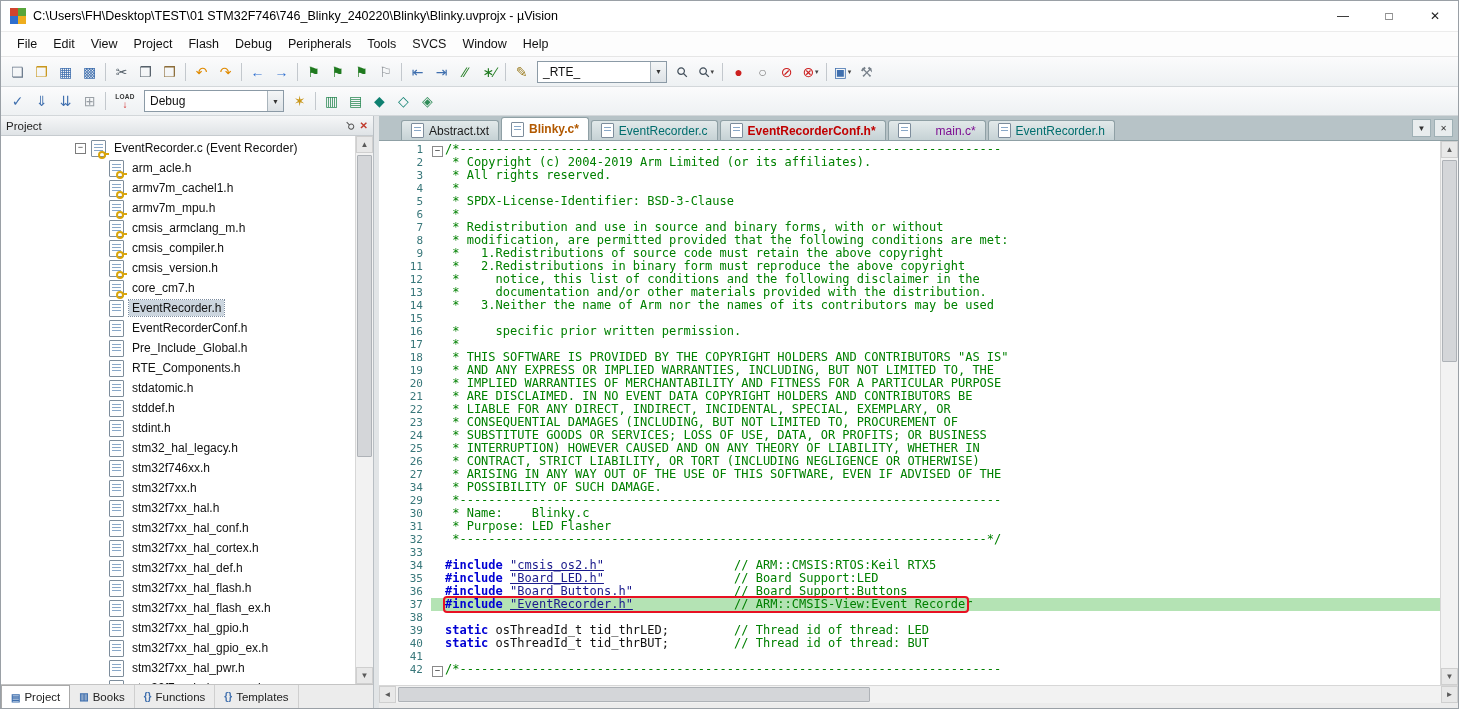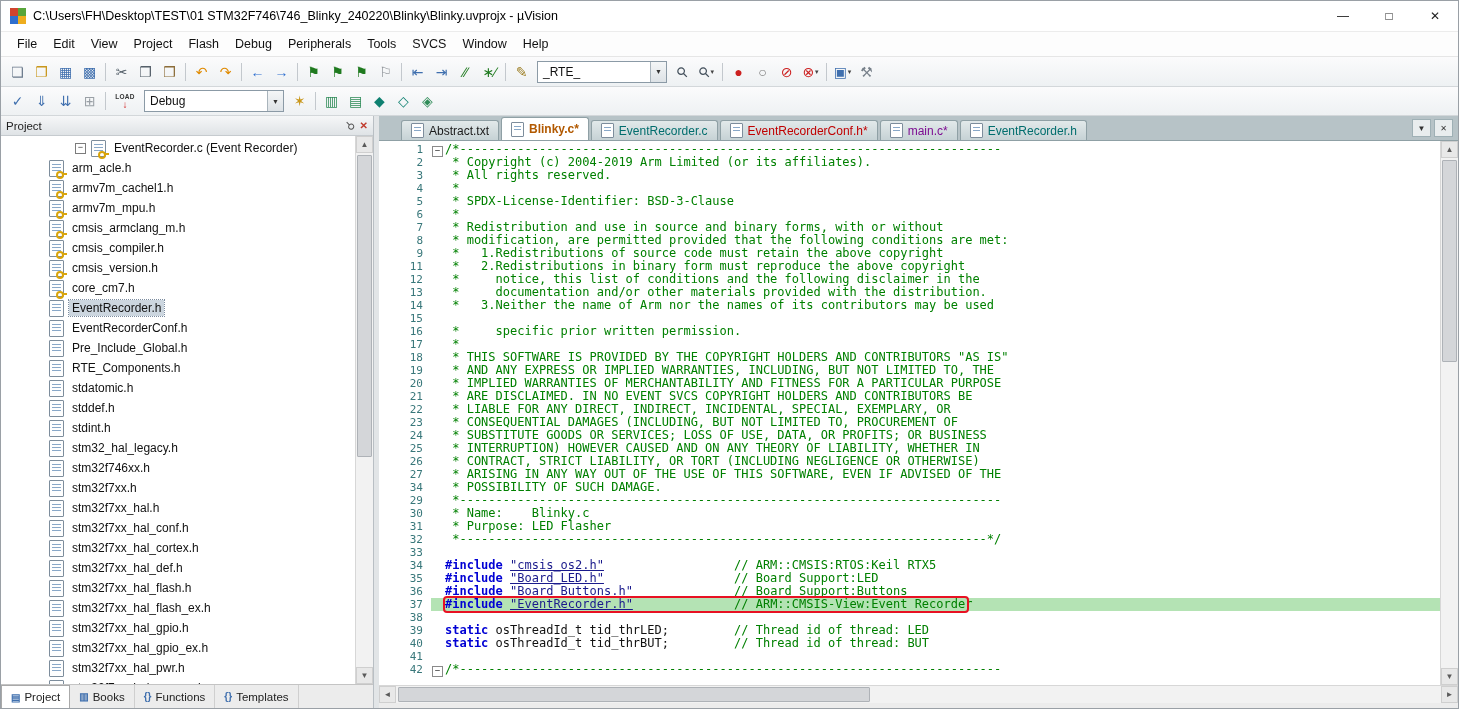--- a/index.html
+++ b/index.html
@@ -47,21 +47,21 @@
 
   
   .panel-header{height:19px;flex:none;display:flex;align-items:center;background:linear-gradient(#f6f7f8,#dfe3e6);border-bottom:1px solid #c6cbcf;font-size:11.5px;padding:0 5px;color:#222}
   .ph-icons{margin-left:auto;display:flex;gap:6px;align-items:center}
   .pinbtn{font-size:11px;color:#555;display:inline-block;transform:rotate(135deg);cursor:default}
   .closebtn{font-size:10px;color:#c03a2b;font-weight:bold;cursor:default}
   .tree-wrap{flex:1;display:flex;min-height:0}
   .tree{flex:1;overflow:hidden;padding-top:2px;font-size:12px;background:#fff}
   .trow{height:20px;display:flex;align-items:center;white-space:nowrap}
   .trow.root{padding-left:74px}
-  .trow.child{padding-left:48px}
+  .trow.child{padding-left:108px}
   .expbox{width:9px;height:9px;border:1px solid #7c7c7c;background:#fff;font-size:9px;line-height:7px;text-align:center;color:#333;margin-right:5px;flex:none}
   .ficon{width:13px;height:15px;background:#fefefe;border:1px solid #7d8d9c;position:relative;flex:none;margin-right:5px;border-radius:1px}
   .ficon::before{content:"";position:absolute;left:2px;right:2px;top:3px;height:8px;background:repeating-linear-gradient(to bottom,#89a8c8 0 1px,transparent 1px 3px)}
   .keyov{position:absolute;right:-4px;bottom:-2px;width:11px;height:8px}
   .keyov::before{content:"";position:absolute;left:0;top:1px;width:4px;height:4px;border:2px solid #d9a40a;border-radius:50%}
   .keyov::after{content:"";position:absolute;left:7px;top:3px;width:4px;height:2px;background:#d9a40a;box-shadow:2px 2px 0 -1px #d9a40a}
   .tlabel{padding:1px 3px;color:#111}
   .trow.sel .tlabel{background:#ccd6df;outline:1px dotted #7d8da0}
 
   
@@ -465,25 +465,25 @@
           <div class="etab active">
             <span class="ficon-s"></span>
             <span style="color: rgb(178, 89, 0);">Blinky.c*</span>
           </div>
           <div class="etab">
             <span class="ficon-s"></span>
             <span style="color: rgb(0, 109, 109);">EventRecorder.c</span>
           </div>
           <div class="etab">
             <span class="ficon-s"></span>
-            <span style="color: rgb(192, 0, 0);">EventRecorderConf.h*</span>
+            <span style="color: rgb(192, 0, 0); font-weight: bold;">EventRecorderConf.h*</span>
           </div>
           <div class="etab">
             <span class="ficon-s"></span>
-            <span style="color: rgb(125, 13, 146);">main.c*</span>
+            <span style="color: rgb(125, 13, 146); margin-left: 20px;">main.c*</span>
           </div>
           <div class="etab">
             <span class="ficon-s"></span>
             <span style="color: rgb(0, 109, 109);">EventRecorder.h</span>
           </div>
           <div class="tab-controls">
             <span class="tcbtn">▼</span>
             <span class="tcbtn">✕</span>
           </div>
         </div>
@@ -560,21 +560,21 @@
             <div class="line">
               <span class="ln">19</span>
               <div class="body"><span class="fold"></span><span class="tc"> * AND ANY EXPRESS OR IMPLIED WARRANTIES, INCLUDING, BUT NOT LIMITED TO, THE</span></div>
             </div>
             <div class="line">
               <span class="ln">20</span>
               <div class="body"><span class="fold"></span><span class="tc"> * IMPLIED WARRANTIES OF MERCHANTABILITY AND FITNESS FOR A PARTICULAR PURPOSE</span></div>
             </div>
             <div class="line">
               <span class="ln">21</span>
-              <div class="body"><span class="fold"></span><span class="tc"> * ARE DISCLAIMED. IN NO EVENT SVCS COPYRIGHT HOLDERS AND CONTRIBUTORS BE</span></div>
+              <div class="body"><span class="fold"></span><span class="tc"> * ARE DISCLAIMED. IN NO EVENT DATA COPYRIGHT HOLDERS AND CONTRIBUTORS BE</span></div>
             </div>
             <div class="line">
               <span class="ln">22</span>
               <div class="body"><span class="fold"></span><span class="tc"> * LIABLE FOR ANY DIRECT, INDIRECT, INCIDENTAL, SPECIAL, EXEMPLARY, OR</span></div>
             </div>
             <div class="line">
               <span class="ln">23</span>
               <div class="body"><span class="fold"></span><span class="tc"> * CONSEQUENTIAL DAMAGES (INCLUDING, BUT NOT LIMITED TO, PROCUREMENT OF</span></div>
             </div>
             <div class="line">

